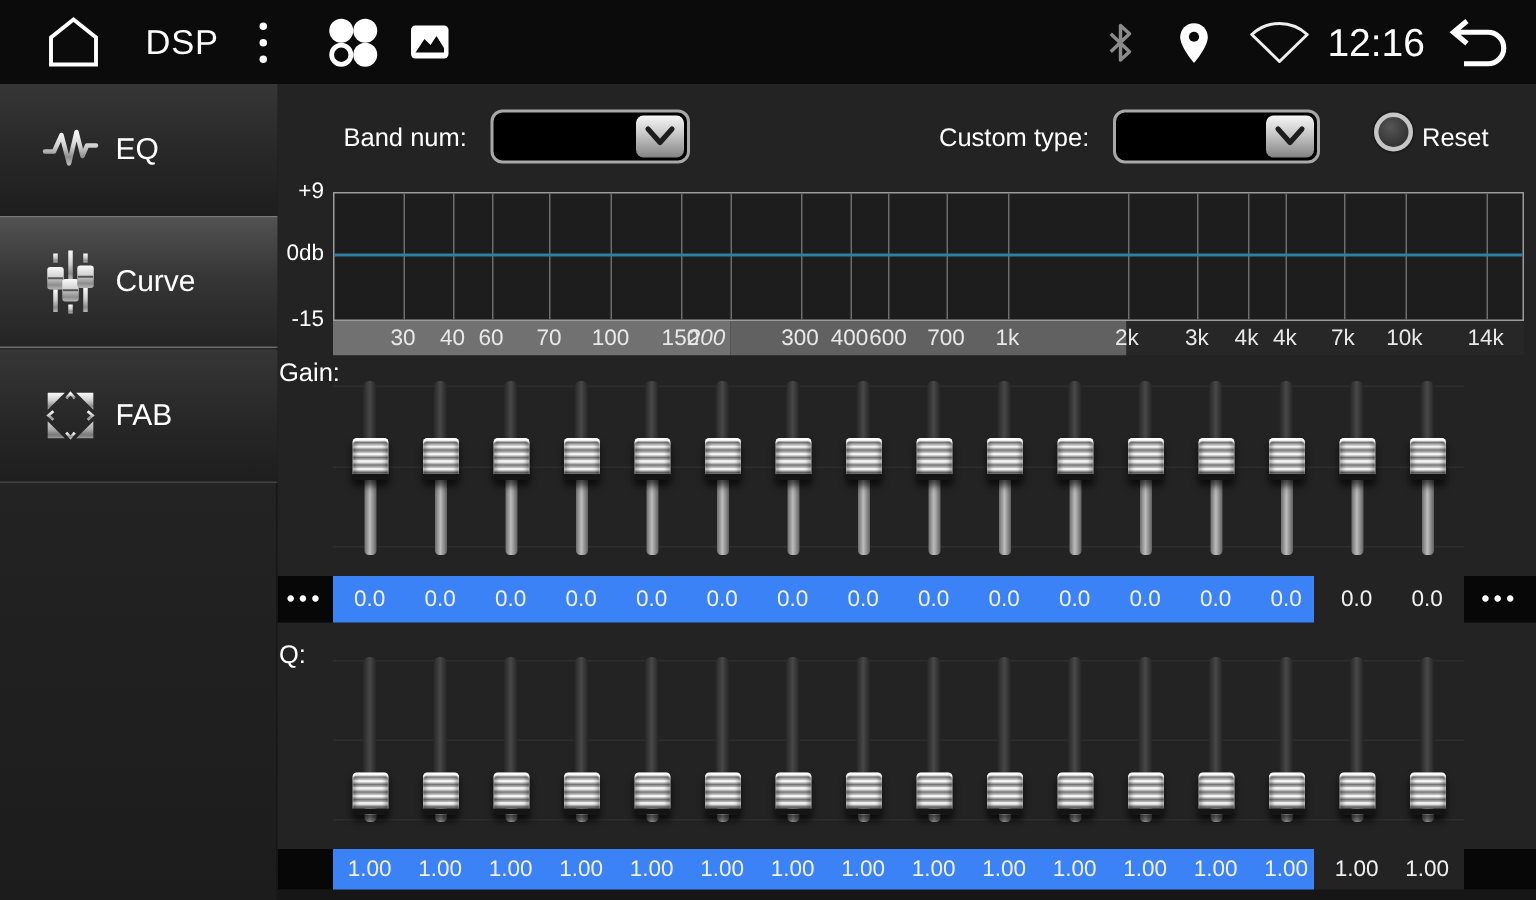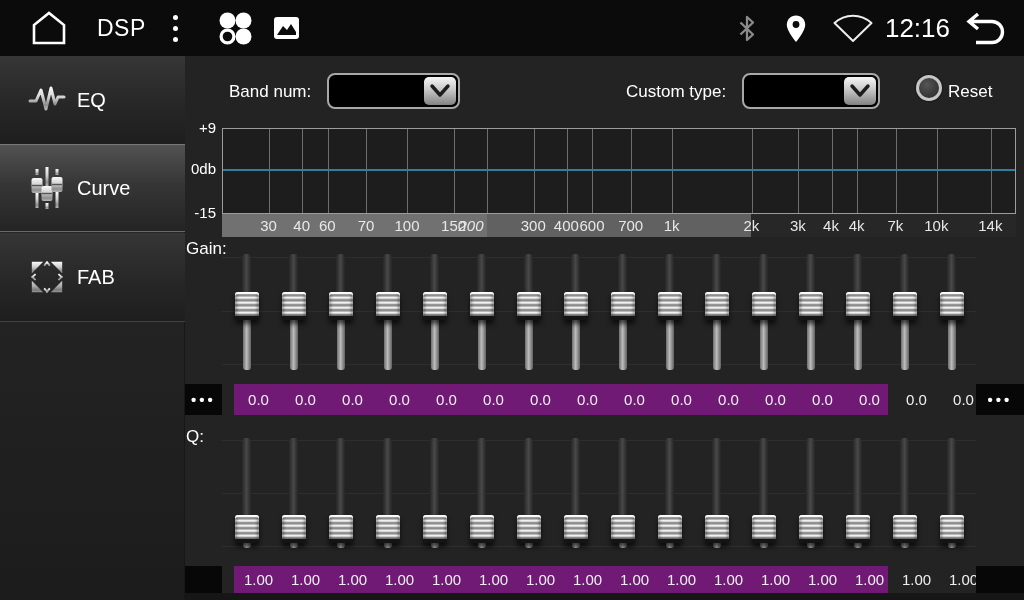--- a/index.html
+++ b/index.html
@@ -61,21 +61,21 @@
   .track-up{position:absolute;left:50%;margin-left:-4.5px;width:9px;border-radius:4px;
             background:linear-gradient(90deg,#272727,#484848 50%,#252525);}
   .track-down{position:absolute;left:50%;margin-left:-4px;width:8px;border-radius:3px;
               background:linear-gradient(90deg,#6e6e6e,#bcbcbc 45%,#616161);}
   .fader-thumb{position:absolute;left:50%;margin-left:-12px;width:24px;height:28px;border-radius:3px;
         background:repeating-linear-gradient(180deg,#ececec 0px,#f6f6f6 1px,#777 3px,#cfcfcf 5px);
         box-shadow:0 4px 5px rgba(0,0,0,.65), inset 0 2px 1px #fff, inset 2px 0 3px rgba(0,0,0,.35), inset -2px 0 3px rgba(0,0,0,.35);
         border-bottom:4px solid #141414;box-sizing:border-box;}
 
   
-  .val-strip{position:absolute;left:234px;width:654px;background:#701a75;z-index:5;}
+  .val-strip{position:absolute;left:222px;width:654px;background:#3b82f6;z-index:5;}
   .val-cell{position:absolute;top:0;bottom:0;width:46px;display:flex;align-items:center;justify-content:center;
             color:#f0f0f0;font-size:15px;}
   .more-box{position:absolute;background:#070707;display:flex;align-items:center;justify-content:center;z-index:6;
             color:#fff;font-size:15px;letter-spacing:3px;font-weight:bold;}
   .blank-box{position:absolute;background:#070707;z-index:6;}
   .bottom-band{position:absolute;left:185px;top:593px;width:839px;height:7px;background:#161616;z-index:3;}
 </style>
 </head>
 <body>
 

